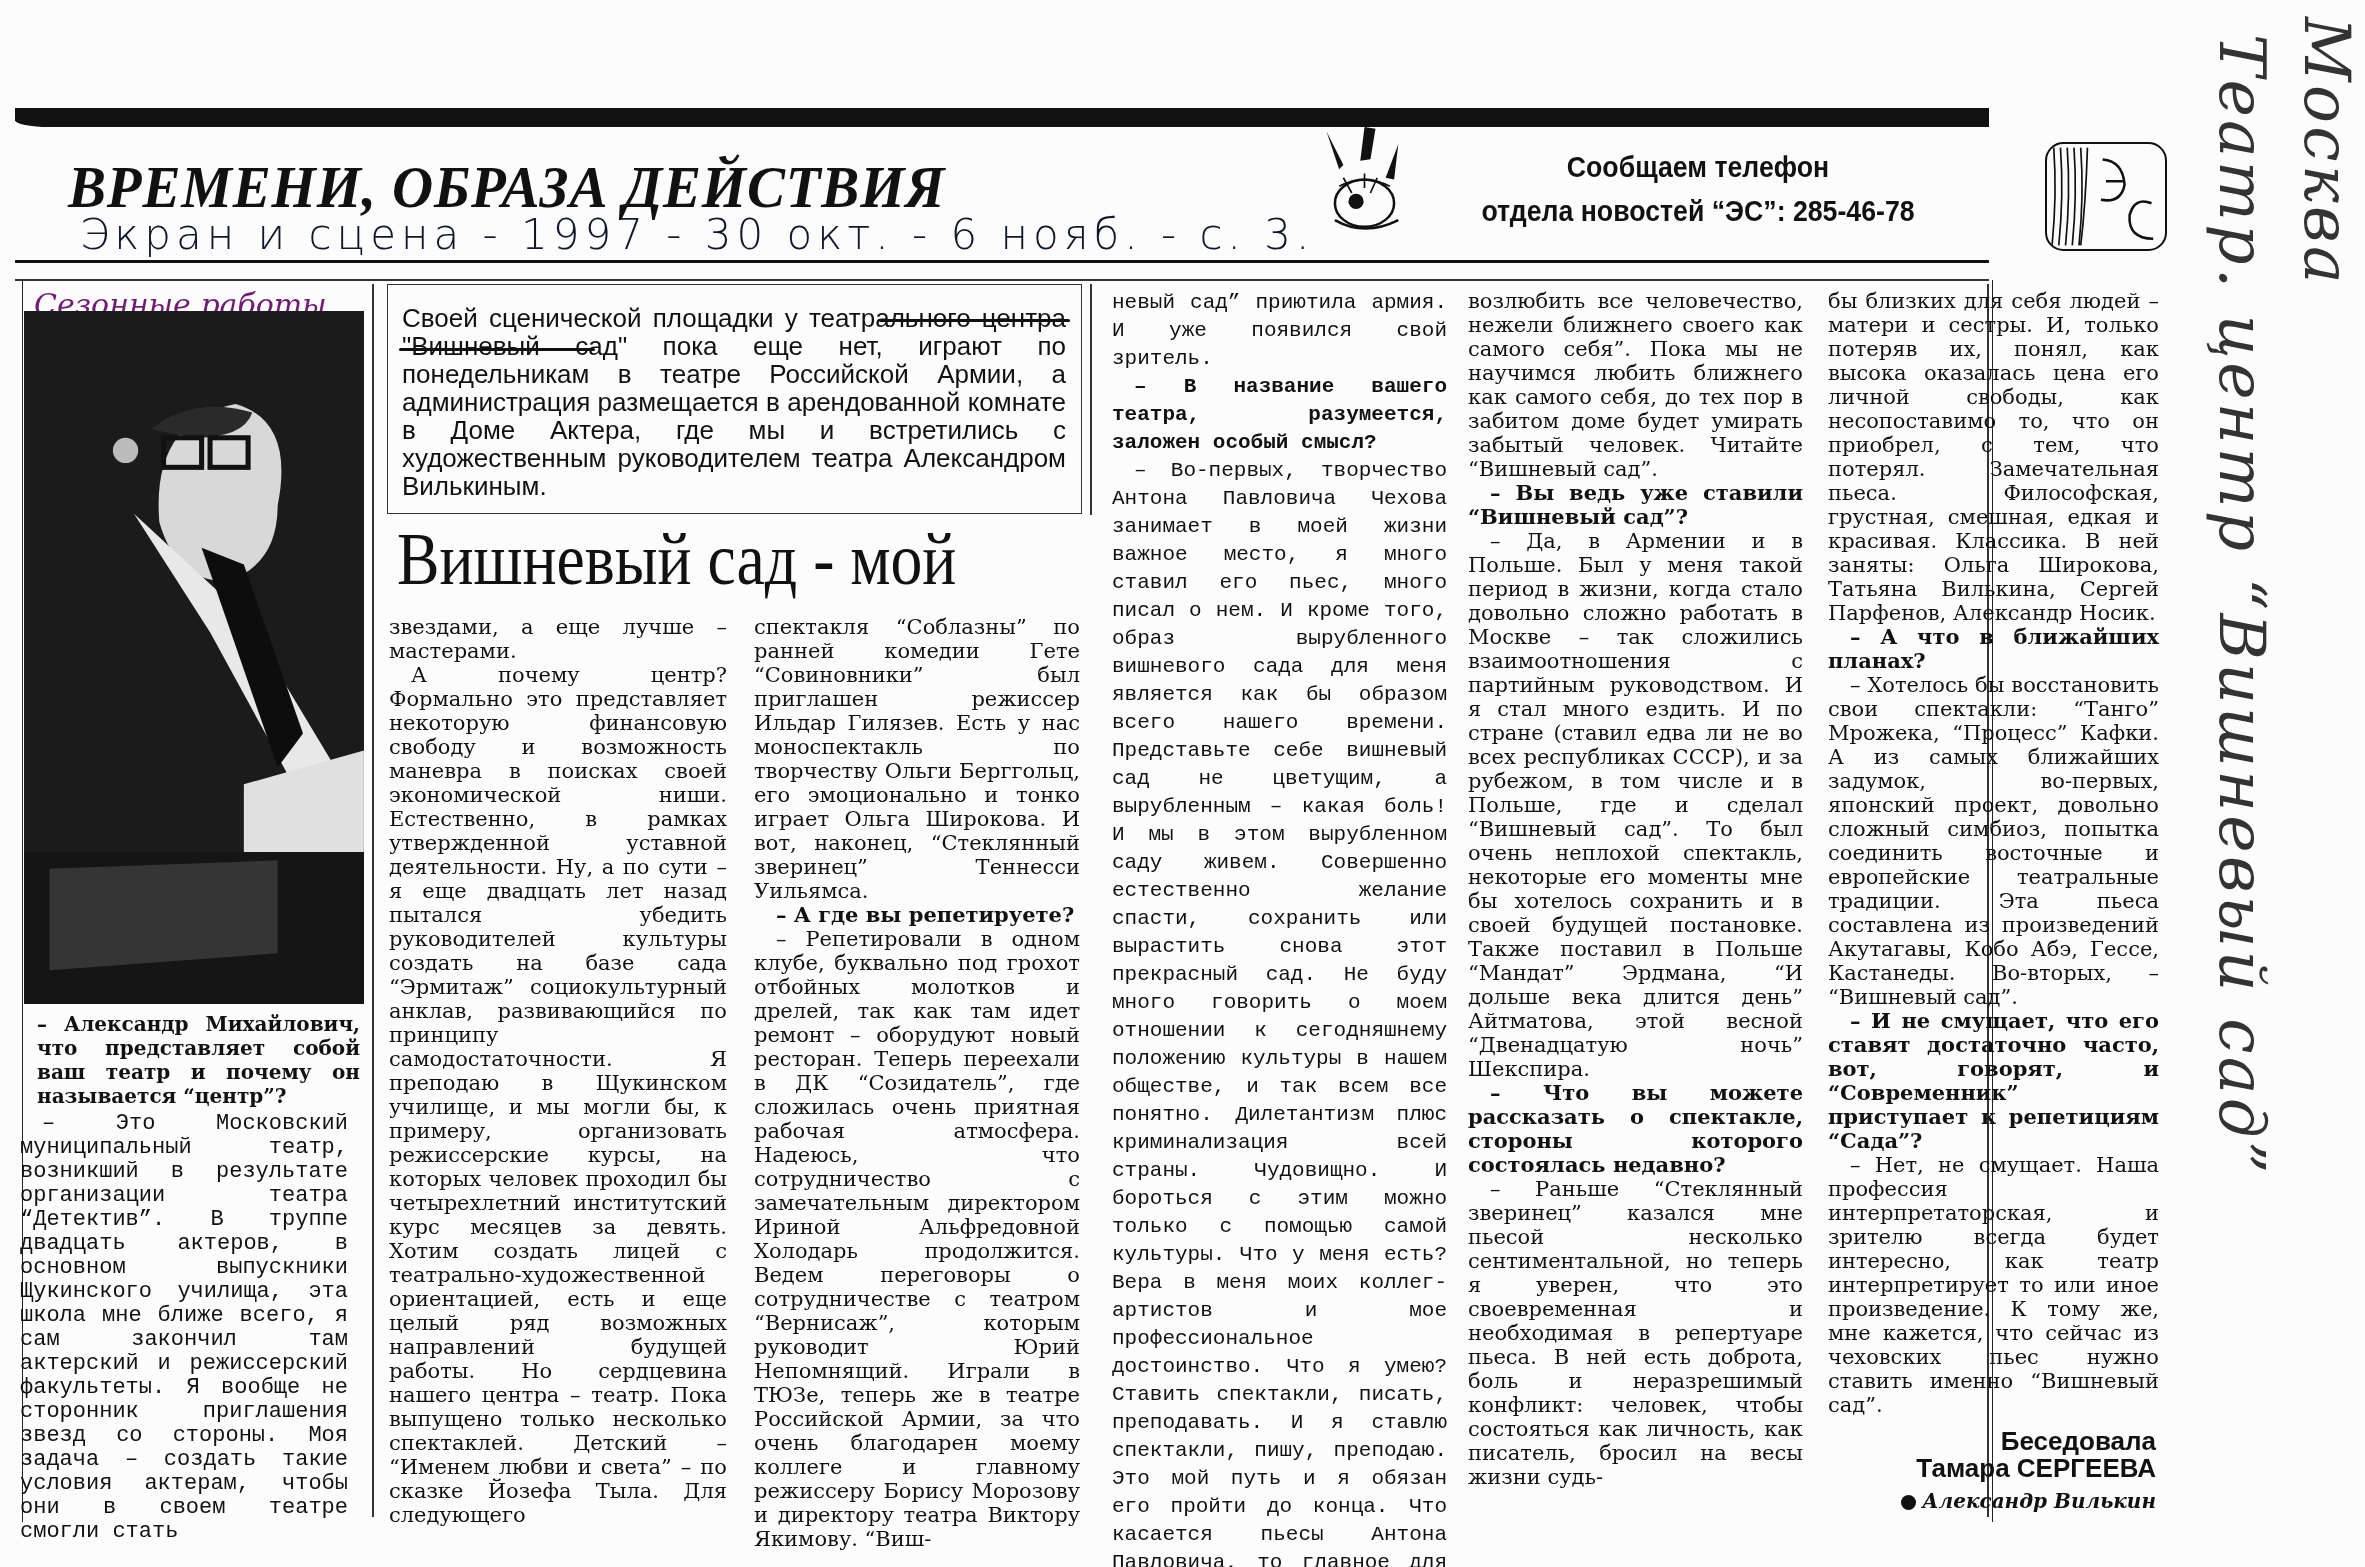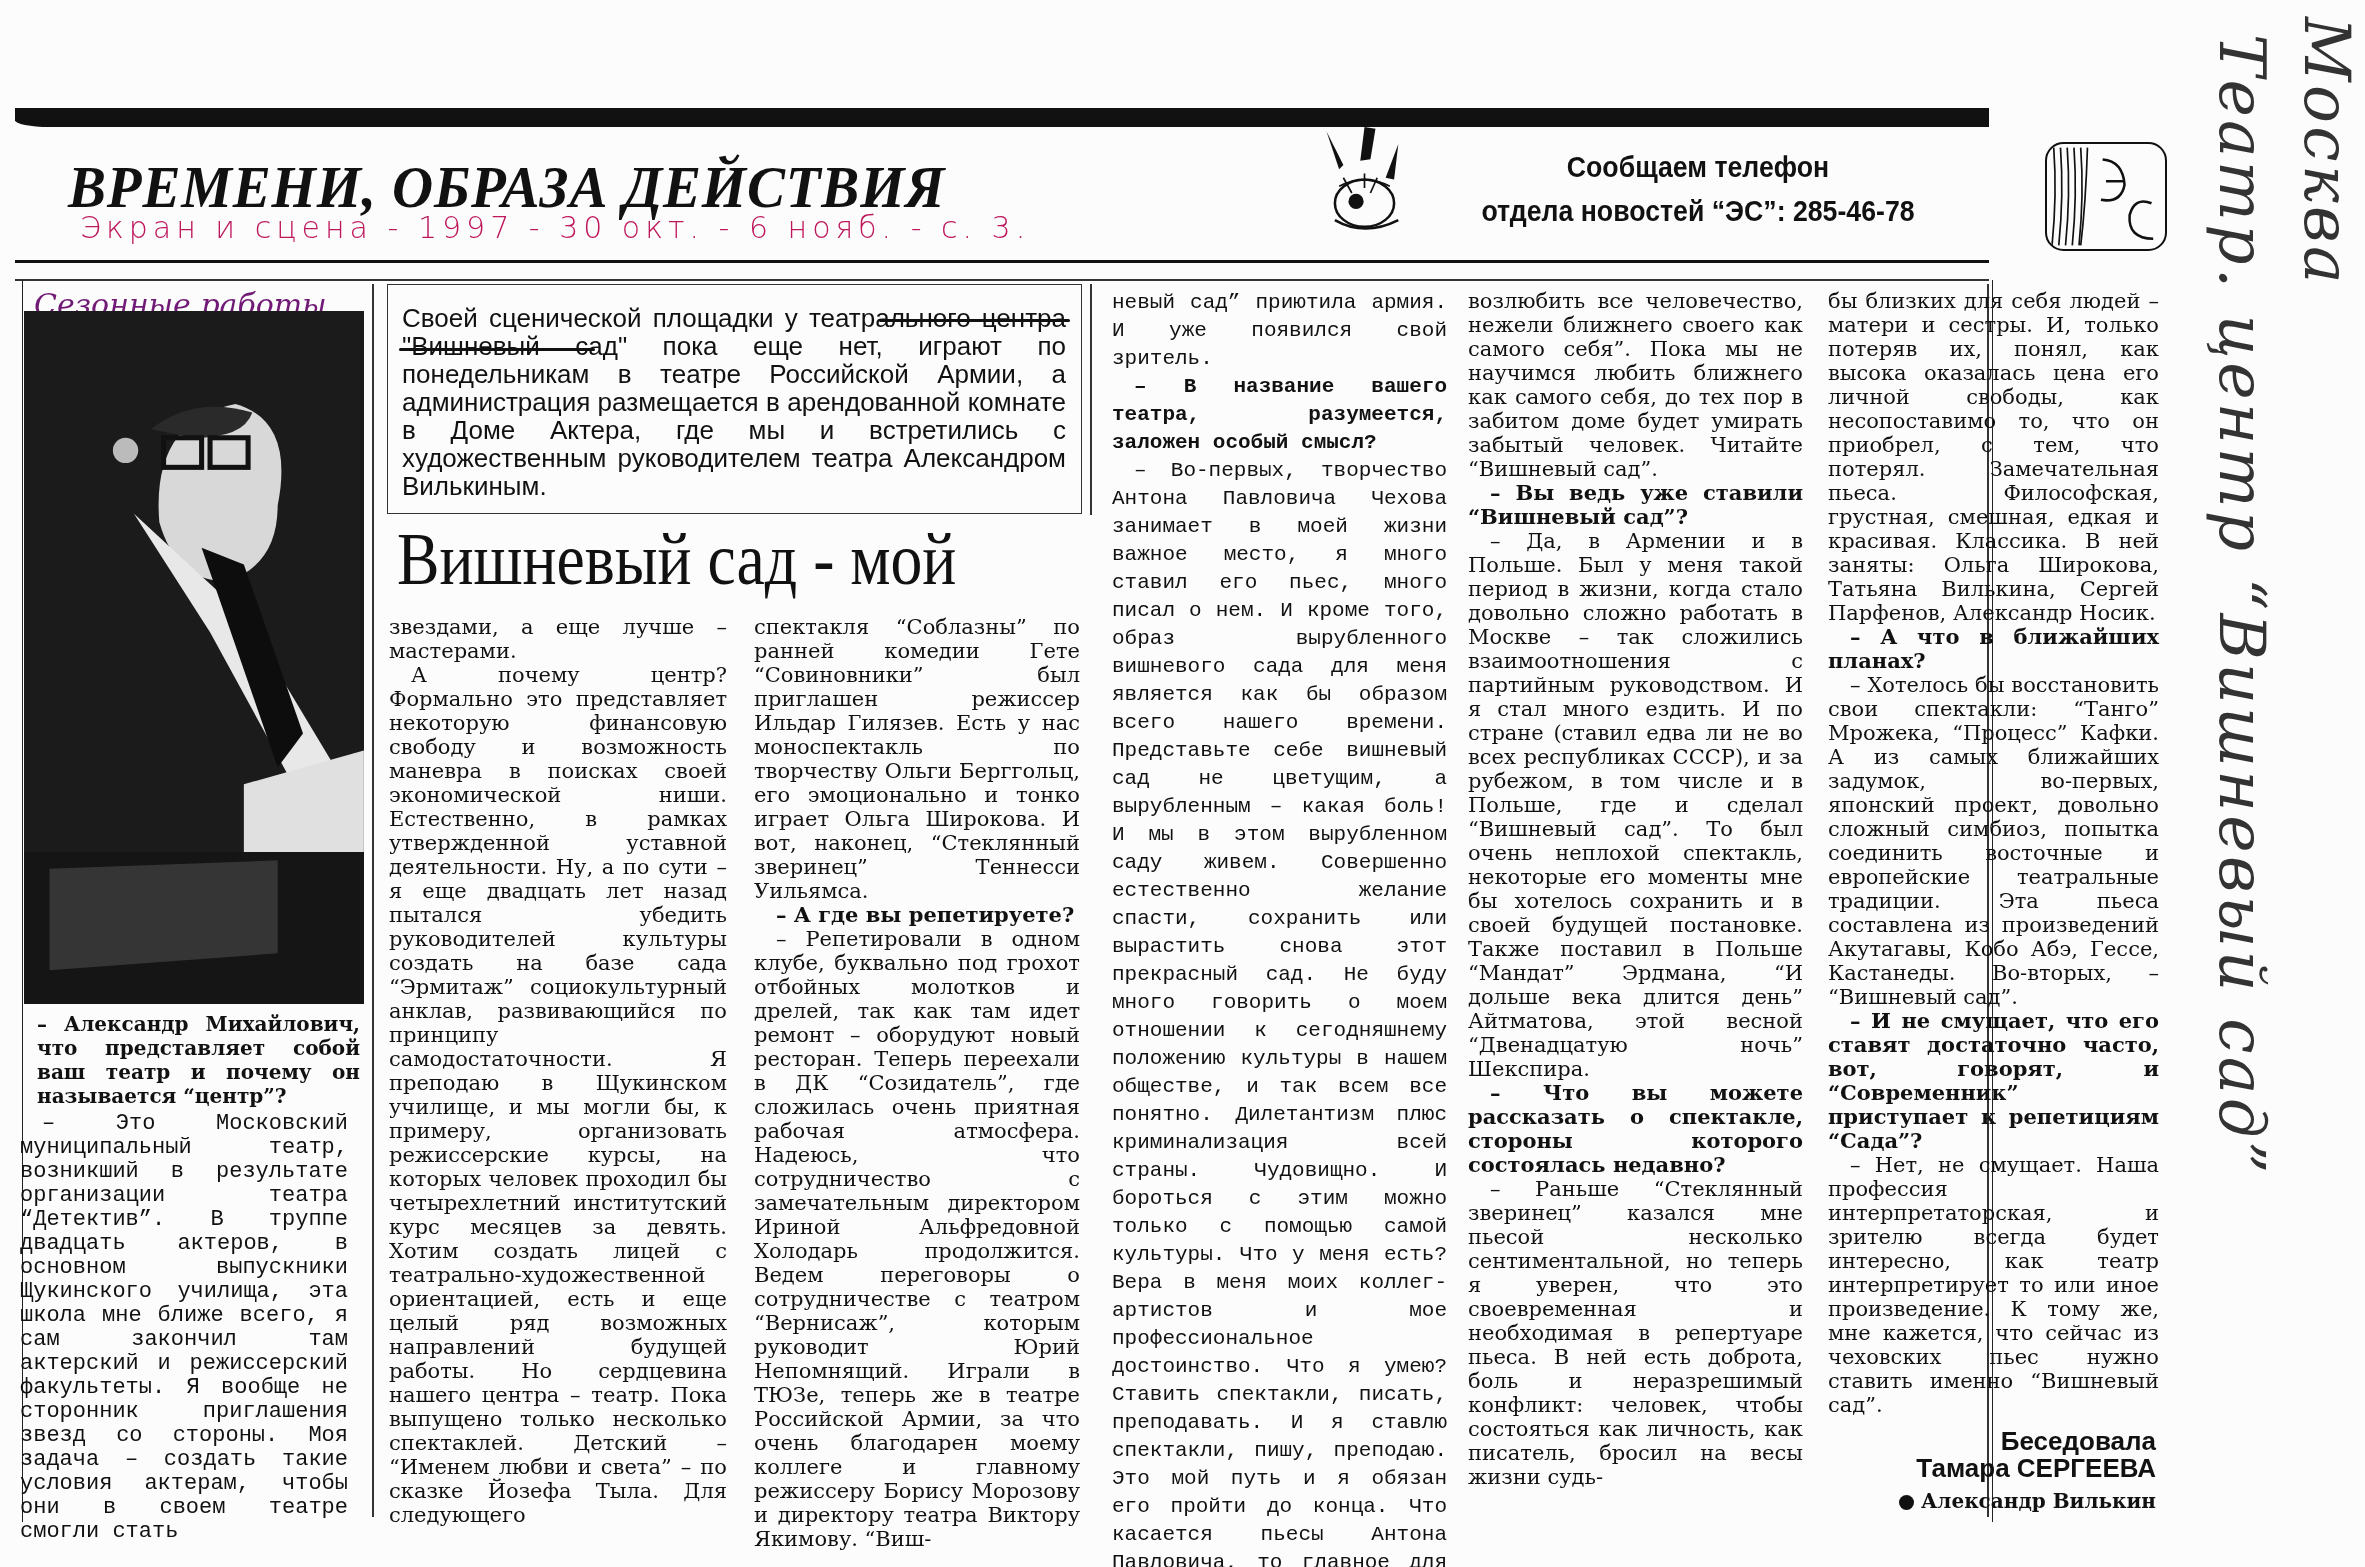--- a/index.html
+++ b/index.html
@@ -1,19 +1,19 @@
 <!DOCTYPE html>
 <html style="font-size:13.5px"><head>
 <meta charset="utf-8">
 <style>
   html, body { margin: 0; padding: 0; background: #fcfcfc; }
   body { width: 2366px; height: 1567px; position: relative; overflow: hidden; color: #111; font-family: "Liberation Serif", serif; }
   .topbar { position: absolute; left: 15px; top: 108px; width: 1974px; height: 18.6px; background: #111; border-radius: 0 0 0 34px / 0 0 0 6.8px; }
   .headline-top { position: absolute; left: 68px; top: 154px; font-family: "Liberation Serif", serif; font-style: italic; font-weight: bold; font-size: 57px; letter-spacing: 0.8px; transform: scaleY(1.05); }
-  .handwritten-source { position: absolute; left: 80px; top: 210px; font-family: "DejaVu Sans", sans-serif; font-size: 30px; letter-spacing: 5px; font-weight: 300; color: #be185d; white-space: nowrap; }
+  .handwritten-source { position: absolute; left: 80px; top: 210px; font-family: "DejaVu Sans", sans-serif; font-size: 42px; letter-spacing: 5px; font-weight: 300; color: #0f172a; white-space: nowrap; }
   .rule-thick { position: absolute; left: 15px; top: 260px; width: 1974px; height: 3.4px; background: #111; }
   .rule-thin { position: absolute; left: 15px; top: 279px; width: 1974px; height: 1.7px; background: #333; }
   .mascot { position: absolute; left: 1318px; top: 127px; width: 93px; height: 110px; }
   .phone-notice { position: absolute; left: 1436px; top: 145px; width: 524px; text-align: center; font-family: "Liberation Sans", sans-serif; font-weight: bold; font-size: 29px; line-height: 44px; transform: scaleX(0.92); }
   .logo { position: absolute; left: 2045px; top: 142px; width: 118px; height: 105px; border: 2.5px solid #111; border-radius: 18.6px; overflow: hidden; }
   .margin-note { position: absolute; left: 2180px; top: 17px; width: 186px; height: 1538px; }
   .margin-note span { position: absolute; writing-mode: vertical-rl; font-family: "DejaVu Serif", serif; font-style: italic; font-size: 63px; color: #333; letter-spacing: 3.4px; }
 
   
   .frame { position: absolute; left: 22px; top: 280px; width: 1969px; height: 1242px; border-left: 1.7px solid #222; border-right: 1.7px solid #222; }
@@ -34,21 +34,21 @@
   .title-big { position: absolute; left: 397px; top: 517px; font-family: "Liberation Serif", serif; font-size: 74px; letter-spacing: 0px; transform: scaleX(0.86); transform-origin: left top; white-space: nowrap; }
   .vline { position: absolute; width: 1.7px; background: #333; }
 
   .col2 { left: 389px; top: 615px; width: 338px; font-family: "DejaVu Serif", serif; font-size: 21px; line-height: 24px; }
   .col3 { left: 754px; top: 615px; width: 326px; font-family: "DejaVu Serif", serif; font-size: 21px; line-height: 24px; }
   .col4 { left: 1112px; top: 289px; width: 335px; font-family: Liberation Mono, monospace; font-size: 21px; line-height: 28px; }
   .col5 { left: 1468px; top: 289px; width: 335px; font-family: "DejaVu Serif", serif; font-size: 21px; line-height: 24px; }
   .col6 { left: 1828px; top: 289px; width: 331px; font-family: "DejaVu Serif", serif; font-size: 21px; line-height: 24px; }
   .col2 p, .col3 p, .col4 p, .col5 p, .col6 p { text-indent: 22px; }
   .signature { position: absolute; left: 1842px; top: 1428px; width: 314px; text-align: right; font-family: "Liberation Sans", sans-serif; font-weight: bold; font-size: 26px; line-height: 27px; }
-  .photo-credit { position: absolute; left: 1892px; top: 1489px; width: 264px; text-align: right; font-family: "DejaVu Serif", serif; font-weight: bold; font-size: 20px; }
+  .photo-credit { position: absolute; left: 1892px; top: 1489px; width: 264px; text-align: right; font-family: "DejaVu Serif", serif; font-style: italic; font-weight: bold; font-size: 20px; }
   .photo-credit .dot { display: inline-block; width: 15px; height: 15px; border-radius: 50%; background: #111; margin-right: 6.8px; vertical-align: middle; }
 </style>
 </head>
 <body>
 
 <div class="topbar"></div>
 <div class="headline-top">ВРЕМЕНИ, ОБРАЗА ДЕЙСТВИЯ</div>
 <div class="handwritten-source">Экран и сцена - 1997 - 30 окт. - 6 нояб. - с. 3.</div>
 
 <div class="mascot">

